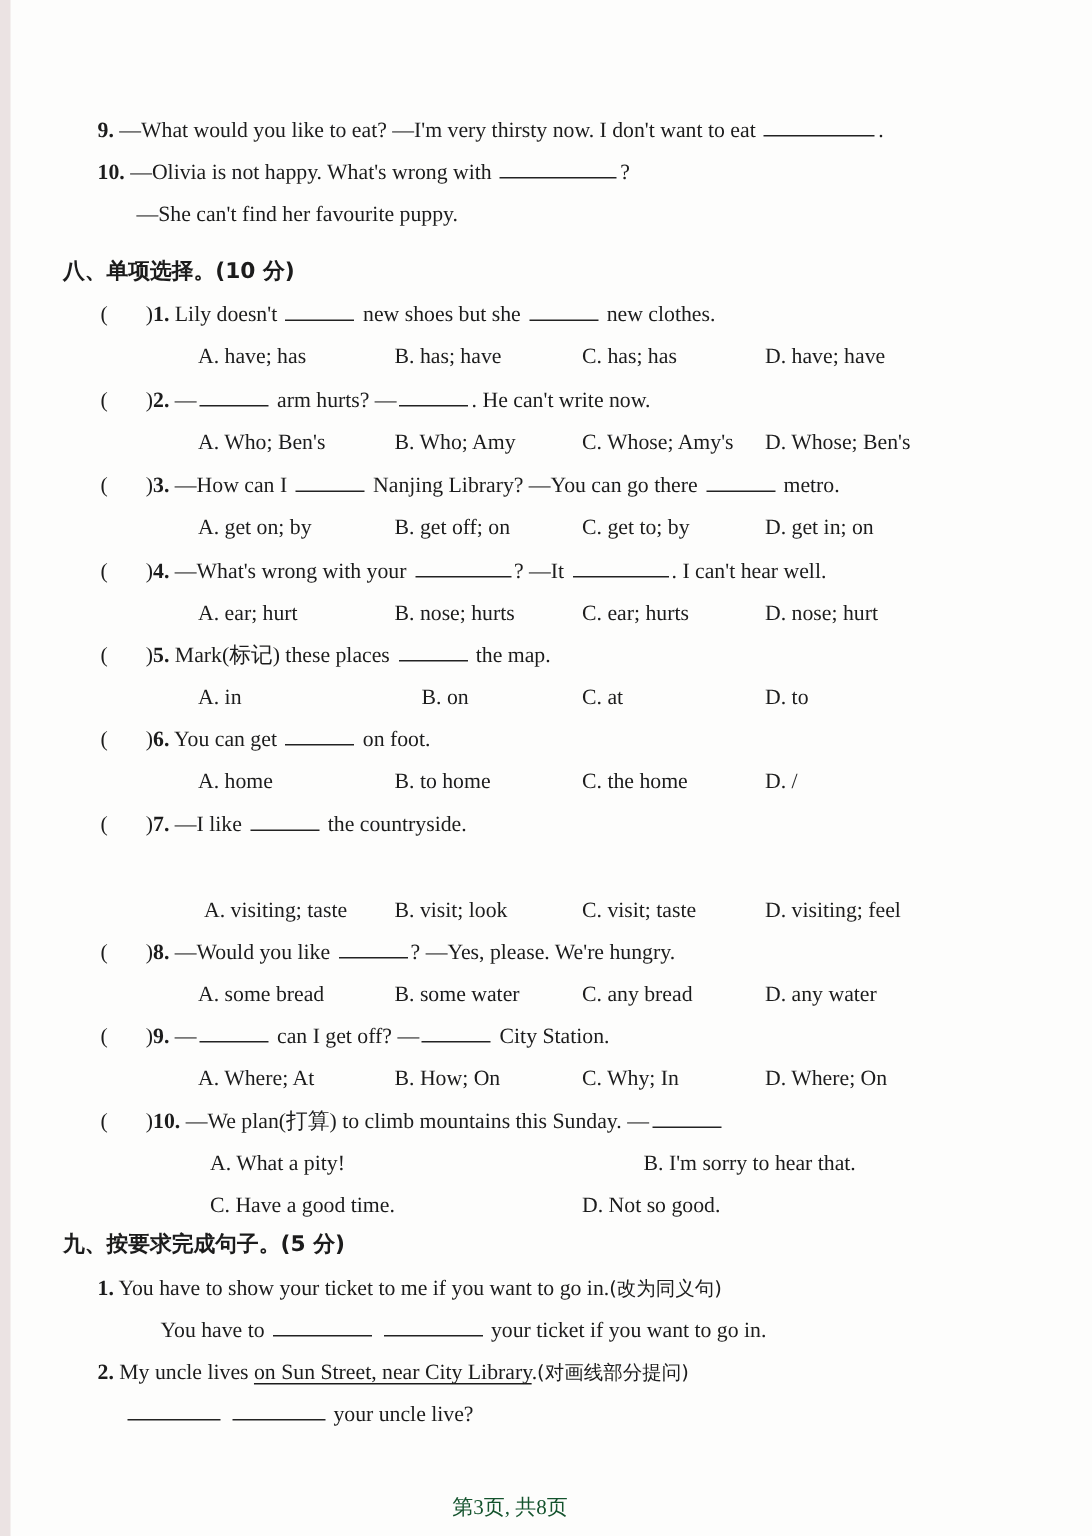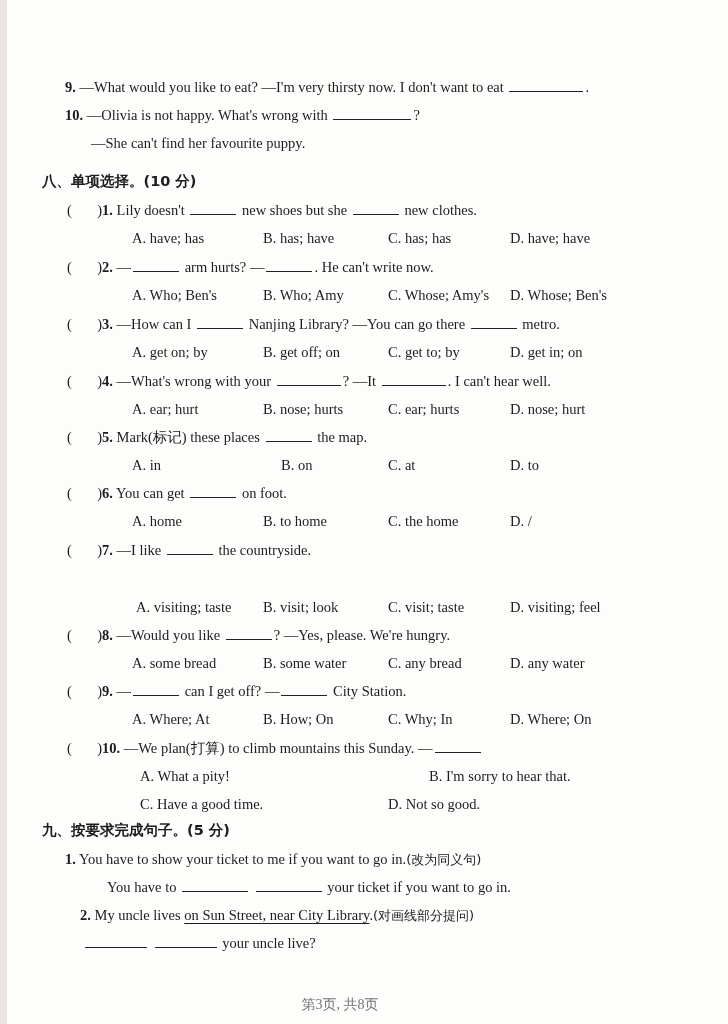--- a/index.html
+++ b/index.html
@@ -24,21 +24,21 @@
       height: 12px; vertical-align: baseline; margin: 0 2px;
     }
     .u { text-decoration: underline; text-underline-offset: 3px; }
     .section-title {
       position: absolute; left: 35px; font-weight: bold;
       font-family: "DejaVu Sans", sans-serif; font-size: 14.5px; line-height: 18px;
     }
     .opt { position: absolute; top: 0; white-space: nowrap; }
     .footer {
       position: absolute; left: 0; width: 666px; top: 996px; text-align: center;
-      font-size: 14px; color: #737373;
+      font-size: 14px; color: #14532d;
     }
   </style>
 </head>
 <body>
 
 <div class="page">
 
   <div class="line" style="left:58px; top:78px;">
     <span class="num">9.</span>
     <span>—What would you like to eat? —I'm very thirsty now. I don't want to eat</span>
@@ -191,21 +191,21 @@
     <span class="num">1.</span>
     <span>You have to show your ticket to me if you want to go in.</span><span style="font-family:'DejaVu Sans',sans-serif;font-size:13px;">(改为同义句)</span>
   </div>
   <div class="line" style="top:878px; left:76px;margin-left:24px;">
     <span>You have to</span>
     <span class="blank" style="width:66px;"></span>
     <span class="blank" style="width:66px;"></span>
     <span>your ticket if you want to go in.</span>
   </div>
 
-  <div class="line" style="top:906px; left:73px;">
+  <div class="line" style="top:906px; left:58px;">
     <span class="num">2.</span>
     <span>My uncle lives</span>
     <span class="u">on Sun Street, near City Library</span><span>.</span><span style="font-family:'DejaVu Sans',sans-serif;font-size:13px;">(对画线部分提问)</span>
   </div>
   <div class="line" style="top:934px; left:76px;">
     <span class="blank" style="width:62px;"></span>
     <span class="blank" style="width:62px;"></span>
     <span>your uncle live?</span>
   </div>
 

